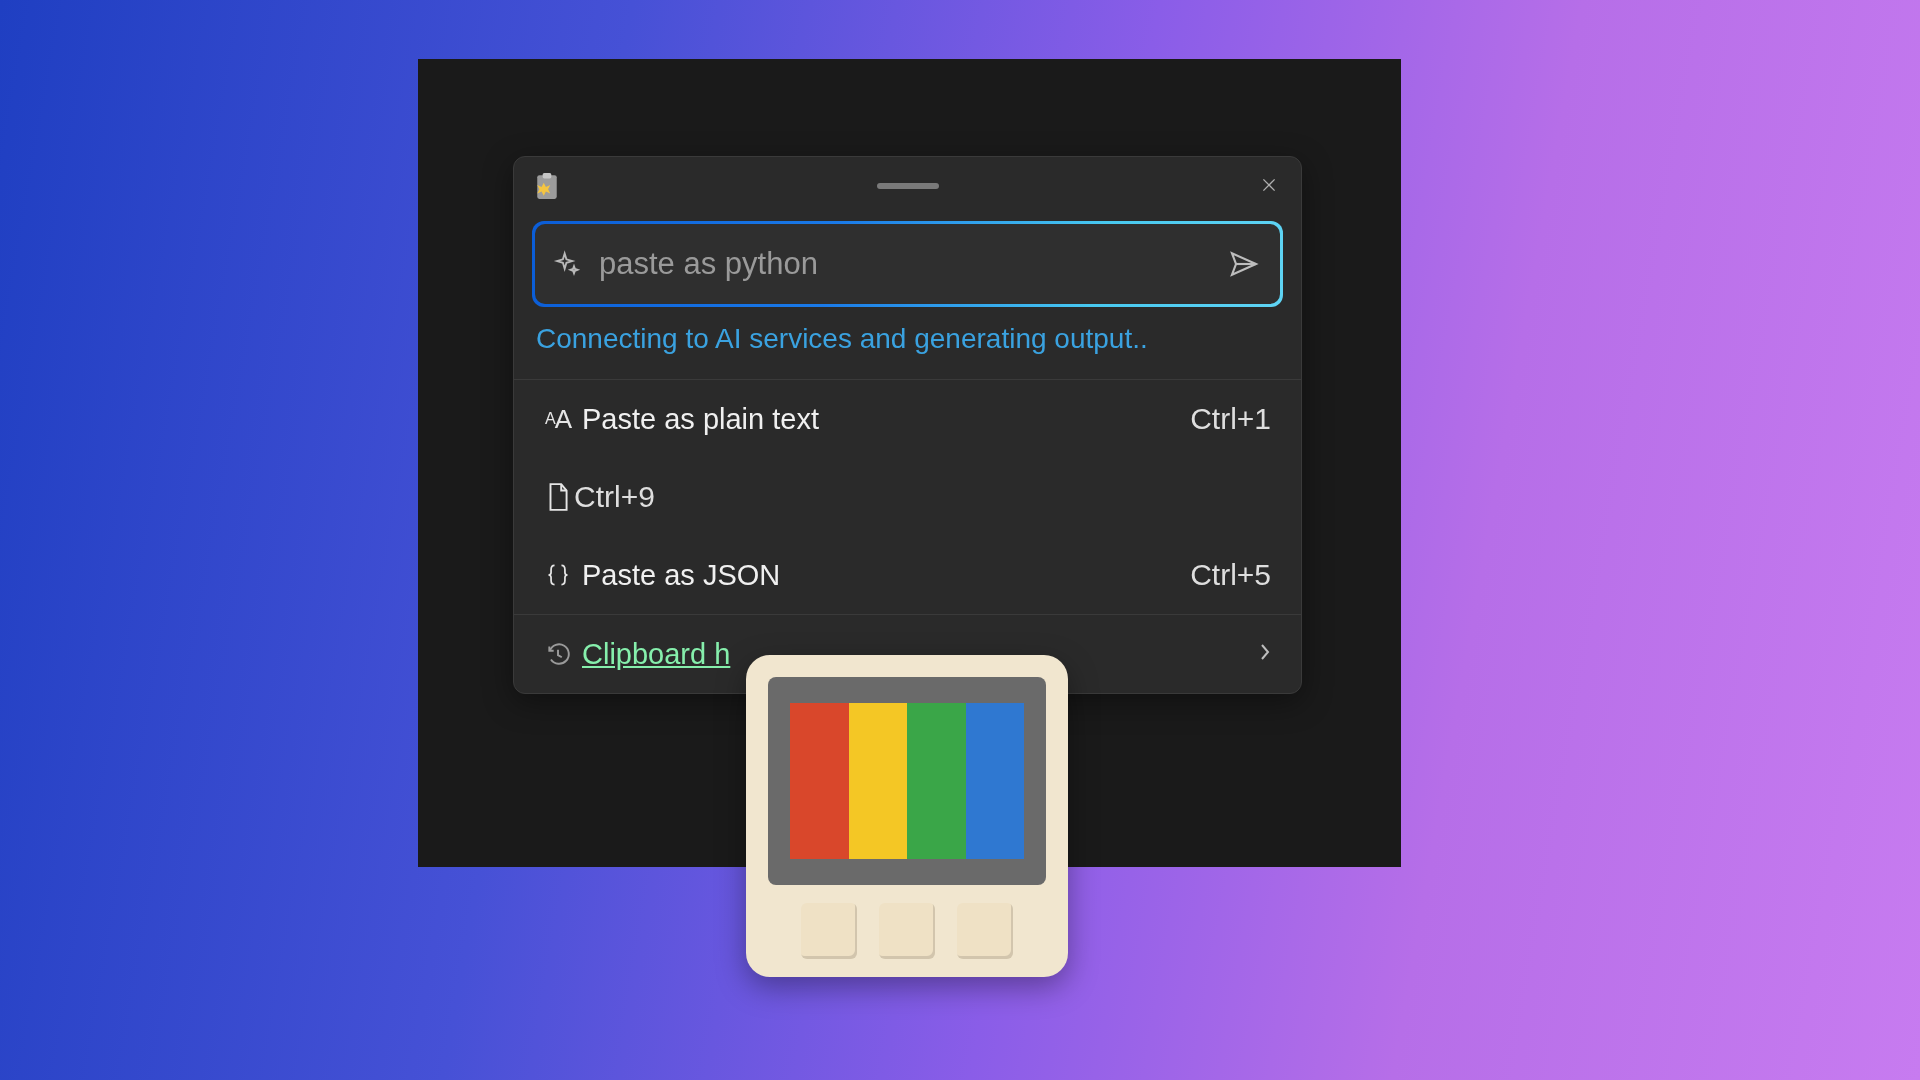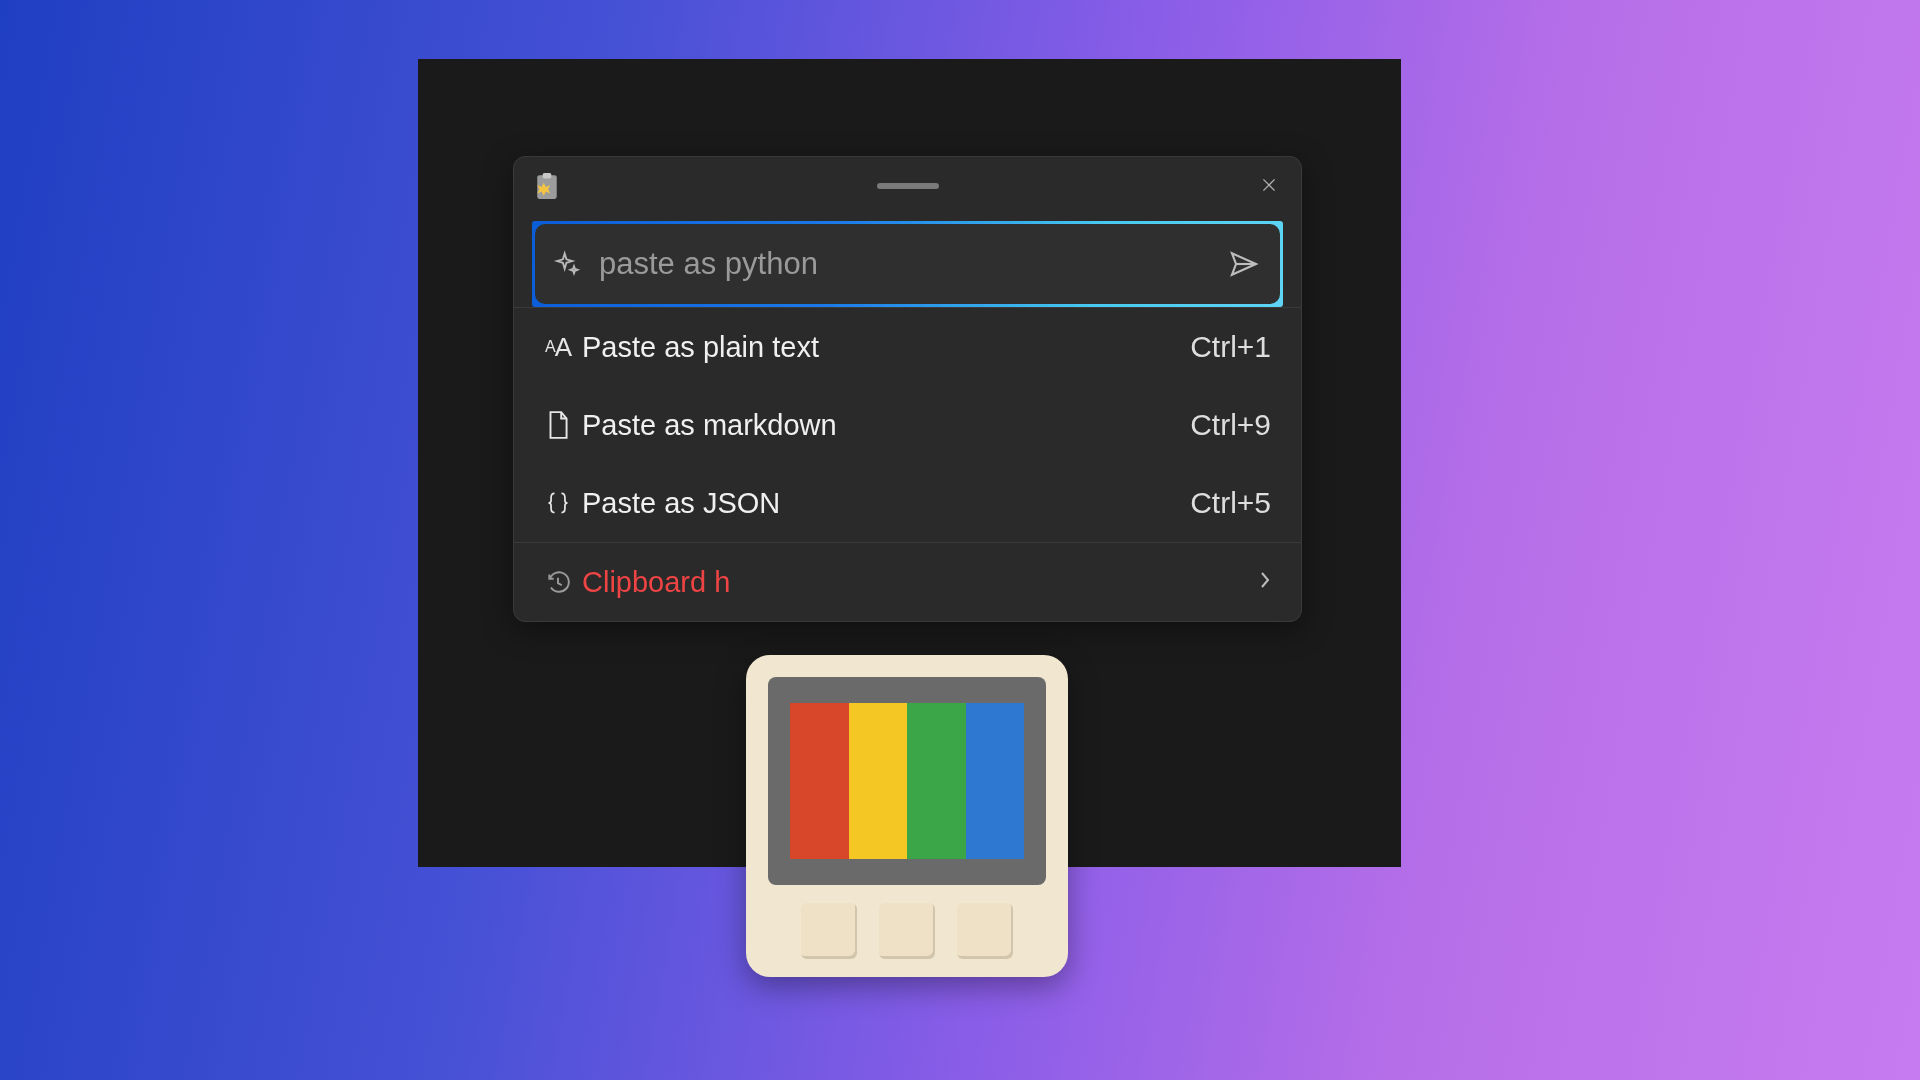--- a/index.html
+++ b/index.html
@@ -68,21 +68,21 @@
     line-height: 1;
     background: transparent;
     border: none;
     cursor: pointer;
   }
   .close-btn svg { width: 20px; height: 20px; }
   .input-row {
     margin: 6px 18px 0 18px;
     position: relative;
     height: 80px;
-    border-radius: 3px;
+    border-radius: 12px;
     padding: 3px;
     background: linear-gradient(100deg, #0b5dd7 0%, #1a7ae8 40%, #48c9f0 75%, #5fd4f4 100%);
   }
   .input-inner {
     position: relative;
     height: 100%;
     border-radius: 10px;
     background: #2f2f2f;
     display: flex;
     align-items: center;
@@ -159,21 +159,21 @@
     color: #dedede;
   }
   .footer-row {
     display: flex;
     align-items: center;
     height: 78px;
     padding: 0 30px 0 28px;
     border-top: 1px solid #3a3a3a;
     cursor: pointer;
   }
-  .footer-row .option-label { color: #ef4444; }
+  .footer-row .option-label { color: #86efac; text-decoration: underline; }
   .footer-icon { color: #9a9a9a; }
   .chevron {
     color: #bdbdbd;
     font-size: 24px;
   }
 
   
   .app-icon {
     position: absolute;
     left: 746px;
@@ -252,40 +252,40 @@
       <input class="input-field" placeholder="paste as python" style="">
       <button class="send-btn">
         <svg viewBox="0 0 24 24" fill="none" stroke="currentColor" stroke-width="1.6">
           <path d="M3 20 L21 12 L3 4 L6 12 Z"></path>
           <line x1="6" y1="12" x2="21" y2="12"></line>
         </svg>
       </button>
     </div>
   </div>
 
+  <div class="status-text">Connecting to AI services and generating output..</div>
 
   <div class="sep"></div>
 
   <div class="option-row">
     <span class="option-icon">
       <span class="txt" style="font-size:16px;">A</span>
         <span class="txt" style="font-size:26px;">A</span>
     </span>
     <span class="option-label">Paste as plain text</span>
     <span class="option-shortcut">Ctrl+1</span>
   </div>
 
   <div class="option-row">
     <span class="option-icon">
       <svg viewBox="0 0 24 28" fill="none" stroke="currentColor" stroke-width="1.8">
         <path d="M5 2 H15 L20 8 V26 H5 Z"></path>
         <path d="M15 2 V8 H20"></path>
       </svg>
     </span>
-    <span class="option-label">Paste as markdown</span>
     <span class="option-shortcut">Ctrl+9</span>
   </div>
 
   <div class="option-row">
     <span class="option-icon">
       <svg viewBox="0 0 30 30" fill="none" stroke="currentColor" stroke-width="2">
         <path d="M11 4 Q7 4 7 9 V12 Q7 15 4 15 Q7 15 7 18 V21 Q7 26 11 26"></path>
         <path d="M19 4 Q23 4 23 9 V12 Q23 15 26 15 Q23 15 23 18 V21 Q23 26 19 26"></path>
       </svg>
     </span>

